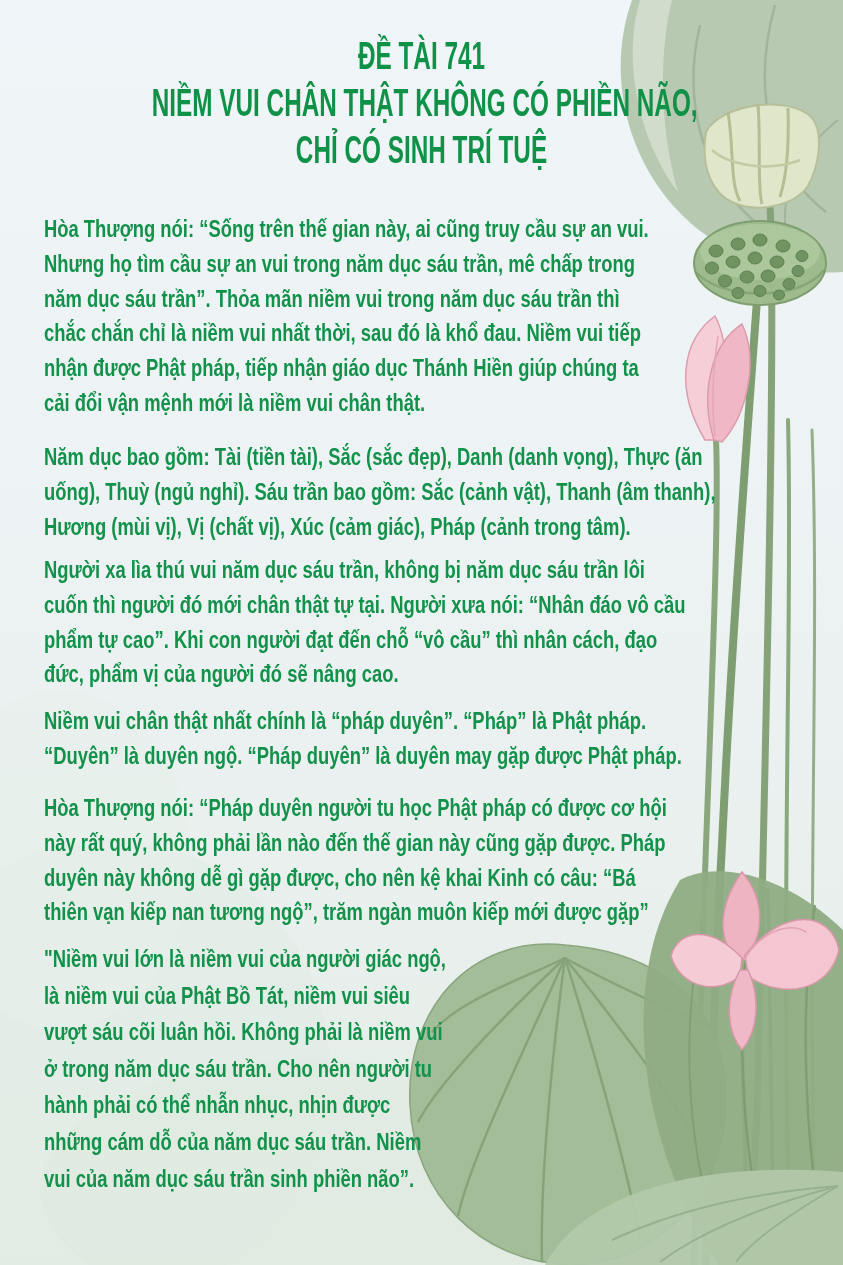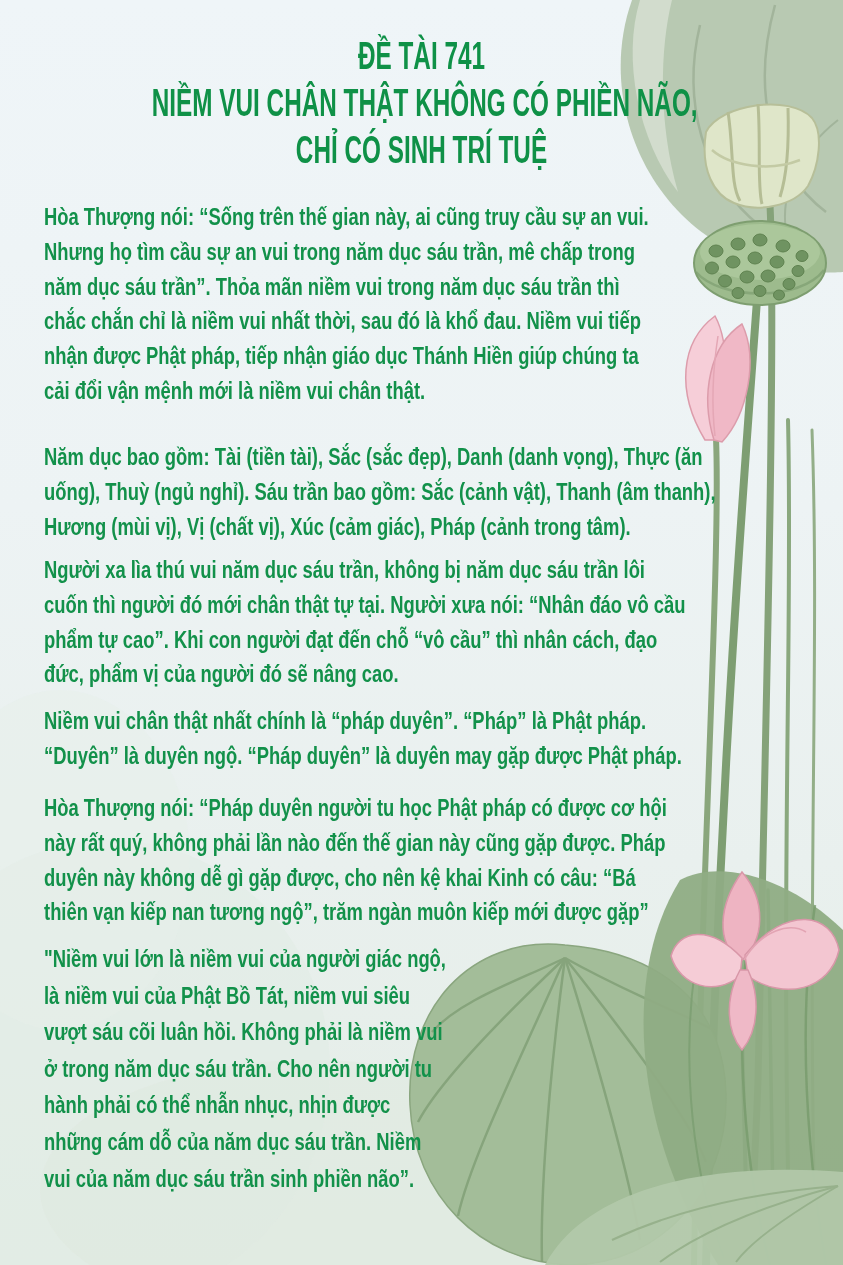--- a/index.html
+++ b/index.html
@@ -8,21 +8,21 @@
     font-family:Liberation Sans, sans-serif;
     background:linear-gradient(180deg,#eff5f8 0%,#edf3f4 40%,#e9f0ee 68%,#e4ede6 100%);
   }
   .art{position:absolute;top:0;left:0;width:843px;height:1265px;}
   .title{position:absolute;top:33px;left:0;right:0;color:#0f9147;font-weight:bold;}
   .title .tl{height:47px;line-height:47px;text-align:center;white-space:nowrap;
     font-size:38px;transform:scaleX(0.64);transform-origin:50% 50%;}
   .para{position:absolute;left:44px;color:#12914a;font-weight:bold;}
   .para .ln{height:34.8px;line-height:34.8px;white-space:nowrap;font-size:23px;
     transform:scaleX(0.8);transform-origin:0 50%;}
-  .p1{top:200px}.p2{top:440px}.p3{top:553px}.p4{top:704px}.p5{top:791px}
+  .p1{top:212px}.p2{top:440px}.p3{top:553px}.p4{top:704px}.p5{top:791px}
   .p6{top:941px}
   .p6 .ln{height:36.6px;line-height:36.6px;}
   .footer{position:absolute;top:1203px;left:0;right:0;color:#0f9147;font-weight:bold;}
   .footer .ftl{line-height:46px;text-align:center;white-space:nowrap;font-size:31px;
     transform:scaleX(0.64);transform-origin:50% 50%;
     text-shadow:0 0 5px rgba(255,255,255,.85),0 0 2px rgba(255,255,255,.9);}
 </style>
 </head>
 <body>
 

